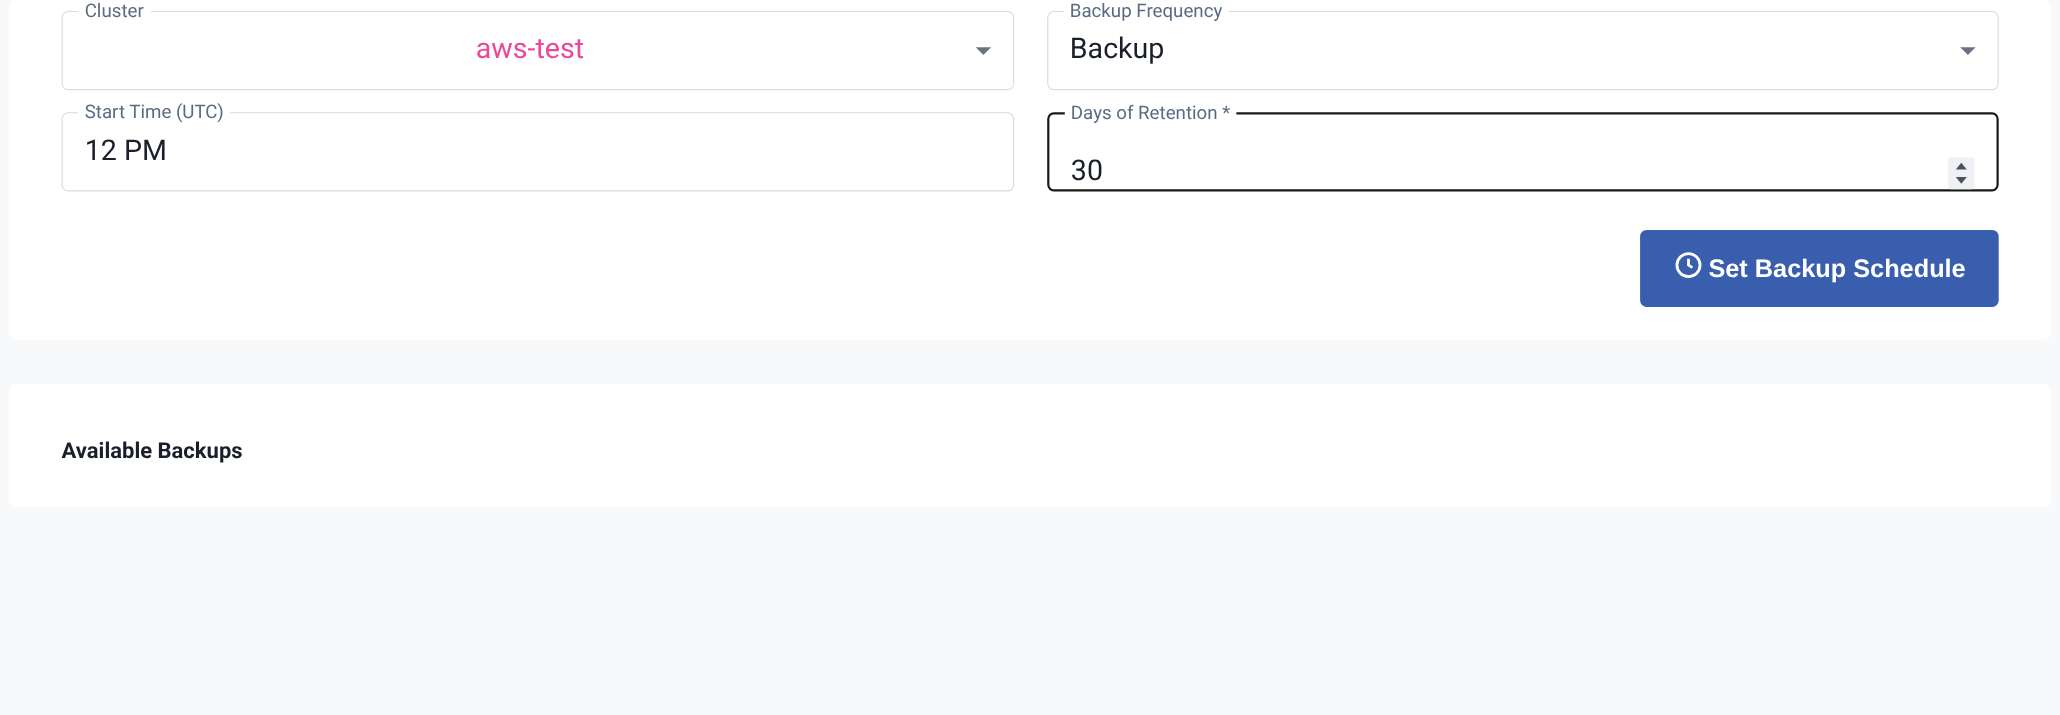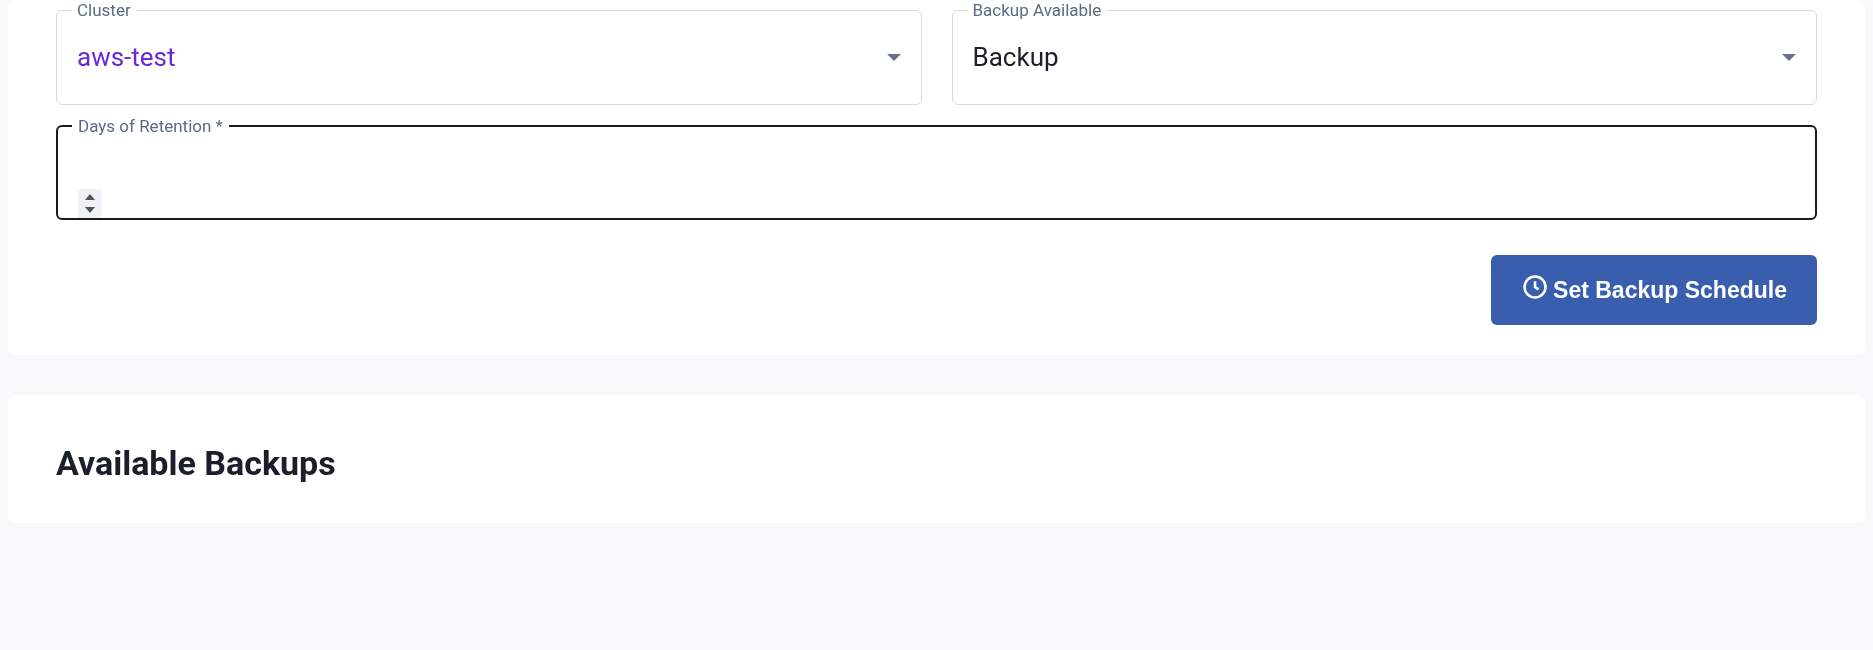--- a/index.html
+++ b/index.html
@@ -36,21 +36,21 @@
       margin-bottom: 20px;
     }
     .form-field {
       flex: 1;
       position: relative;
     }
     .fieldset {
       border: 1px solid #d6dbe3;
       border-radius: 6px;
       padding: 0 20px;
-      height: 95px;
+      height: 72px;
       display: flex;
       align-items: center;
       position: relative;
       background: #fff;
     }
     .fieldset.focused {
       border: 2px solid #1a1a1a;
       align-items: flex-end;
     }
     .legend {
@@ -63,21 +63,22 @@
       color: #5a6b85;
       font-weight: 400;
     }
     .field-value {
       font-size: 26px;
       color: #1a1f2b;
       flex: 1;
       line-height: 1.2;
     }
     .field-value.placeholder {
-      color: #6d28d9;
+      color: #ec4899;
+      text-align: center;
     }
     .caret-down {
       width: 0;
       height: 0;
       border-left: 7px solid transparent;
       border-right: 7px solid transparent;
       border-top: 7px solid #6b7280;
     }
     .stepper {
       display: flex;
@@ -137,21 +138,21 @@
     .btn .cloud-icon svg {
       fill: #fff;
       stroke: none;
     }
     .section-header {
       display: flex;
       justify-content: space-between;
       align-items: center;
     }
     .section-title {
-      font-size: 34px;
+      font-size: 20px;
       font-weight: 700;
       color: #1a1f2b;
     }
     .hidden-select {
       position:absolute;
       inset:0;
       opacity:0;
       cursor:pointer;
     }
   </style>
@@ -165,35 +166,42 @@
       <div class="fieldset">
         <span class="legend">Cluster</span>
         <span class="field-value placeholder">aws-test</span>
         <span class="caret-down"></span>
       </div>
       <select class="hidden-select"></select>
     </div>
 
     <div class="form-field">
       <div class="fieldset">
-        <span class="legend">Backup Available</span>
+        <span class="legend">Backup Frequency</span>
         <span class="field-value">Backup</span>
         <span class="caret-down"></span>
       </div>
       <select class="hidden-select"></select>
     </div>
 
   </div>
 
   <div class="form-row">
 
+    <div class="form-field">
+      <div class="fieldset">
+        <span class="legend">Start Time (UTC)</span>
+        <span class="field-value">12 PM</span>
+      </div>
+    </div>
 
     <div class="form-field">
       <div class="fieldset focused">
         <span class="legend">Days of Retention *</span>
+        <span class="field-value">30</span>
         <div class="stepper">
           <div class="stepper-btn">
               <div class="stepper-up"></div>
             </div>
           <div class="stepper-btn">
               <div class="stepper-down"></div>
             </div>
         </div>
       </div>
     </div>

